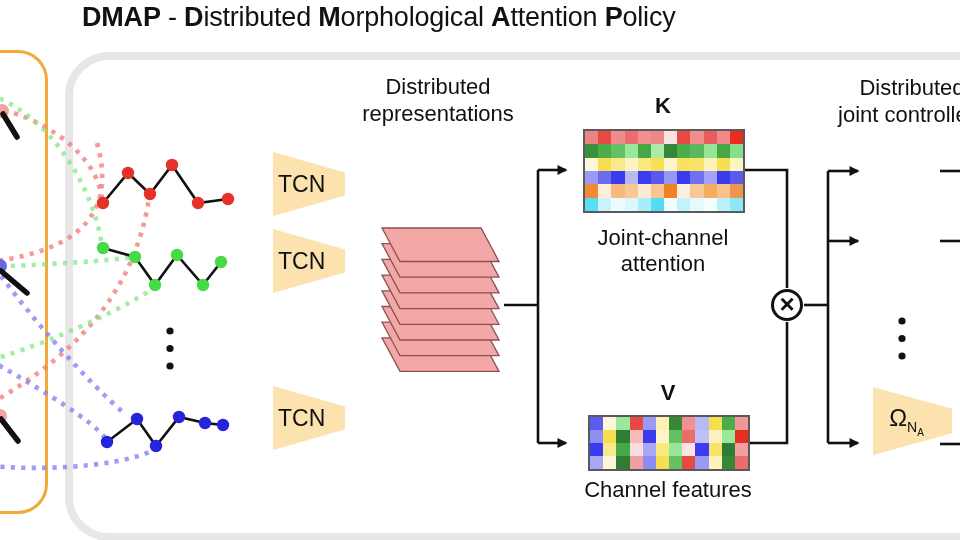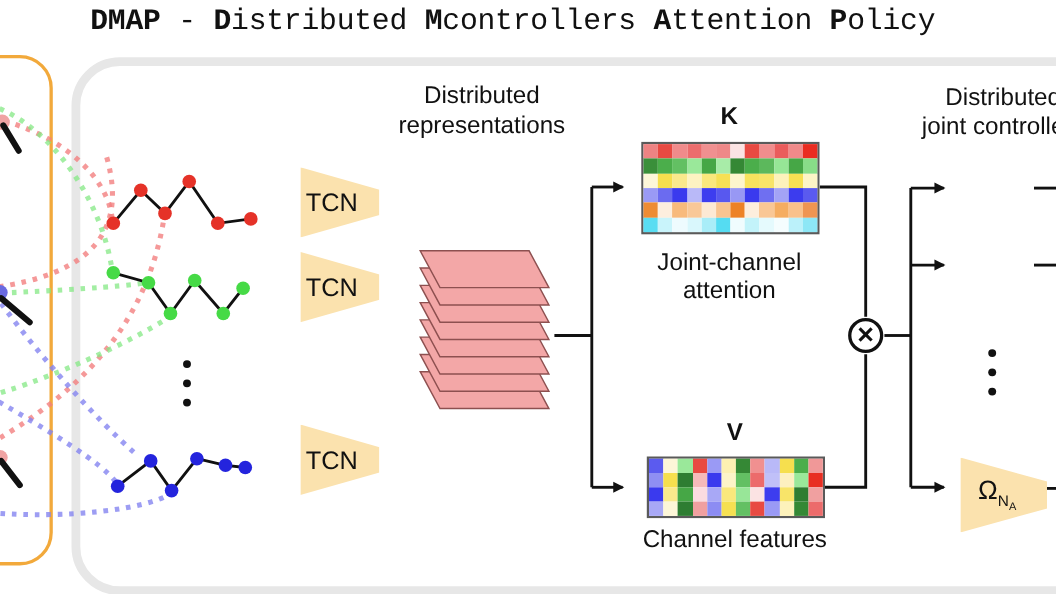--- a/index.html
+++ b/index.html
@@ -1,34 +1,34 @@
 <!DOCTYPE html>
 <html><head>
 <meta charset="utf-8">
 <style>
   html,body{margin:0;padding:0;background:#fff;}
   #canvas{position:relative;width:960px;height:540px;overflow:hidden;background:#fff;
           font-family:"Liberation Sans",sans-serif;color:#111;}
   .abs{position:absolute;}
   #title{left:82px;top:2px;font-size:27px;letter-spacing:-0.2px;white-space:nowrap;}
-  #title span{font-weight:400;font-family:Liberation Mono, monospace;} #title span.b{font-weight:700;}
+  #title span{font-weight:400;} #title span.b{font-weight:700;}
   .orange-box{left:-40px;top:50px;width:82px;height:458px;border:3px solid #f2a93b;border-radius:30px;background:transparent;}
   .main-panel{left:65px;top:52px;width:960px;height:473px;border:8px solid #e7e7e7;border-radius:44px;background:#fff;}
   svg#diagram-svg{position:absolute;left:0;top:0;pointer-events:none;}
   .heading{text-align:center;font-size:22px;line-height:26px;}
   .prop-heading{left:65px;top:63px;width:200px;}
   .prop-symbol{font-weight:700;font-size:20px;margin-top:3px;}
   .indep-heading{left:338px;top:73px;width:200px;line-height:27px;}
   .dist-heading{left:802px;top:74px;width:220px;line-height:27px;white-space:nowrap;}
   .trap{background:#fbe2ae;clip-path:polygon(0 0,100% 32%,100% 68%,0 100%);
         display:flex;align-items:center;}
   .tcn{left:273px;width:67px;height:64px;font-size:23px;padding-left:5px;}
   .tcn1{top:152px;} .tcn2{top:229px;} .tcn3{top:386px;}
   .omega{left:873px;width:67px;height:67px;font-size:24px;justify-content:center;padding-right:12px;}
-  .om1{top:138px;} .om2{top:207px;} .om3{top:416px;height:68px;}
+  .om1{top:138px;} .om2{top:207px;} .om3{top:387px;height:68px;}
   .omega sub{font-size:14px;} .omega sub sub{font-size:10px;}
   .mat-label{width:200px;text-align:center;font-weight:700;font-size:22px;}
   .k-label{left:563px;top:93px;} .v-label{left:568px;top:380px;}
   .matrix{display:grid;border:2px solid #5a5a5a;box-sizing:border-box;background:#fff;}
   .k-matrix{left:583px;top:129px;width:162px;height:84px;grid-template-columns:repeat(12,1fr);grid-template-rows:repeat(6,1fr);}
   .v-matrix{left:588px;top:415px;width:162px;height:56px;grid-template-columns:repeat(12,1fr);grid-template-rows:repeat(4,1fr);}
   .k-caption{left:563px;top:225px;width:200px;}
   .v-caption{left:568px;top:477px;width:200px;}
   .mult{left:771px;top:289px;width:32px;height:32px;box-sizing:border-box;border:3px solid #111;
         border-radius:50%;background:#fff;display:flex;align-items:center;justify-content:center;
@@ -131,21 +131,21 @@
       <path d="M 828,171 V 443"></path>
       <path d="M 828,171 H 858" marker-end="url(#arw)"></path>
       <path d="M 828,241 H 858" marker-end="url(#arw)"></path>
       <path d="M 828,443 H 858" marker-end="url(#arw)"></path>
       <path d="M 940,171 H 966"></path>
       <path d="M 940,241 H 966"></path>
       <path d="M 940,444 H 966"></path>
     </g>
   </svg>
 
-  <div class="abs" id="title"><span class="b">DMAP</span><span> - </span><span class="b">D</span><span>istributed </span><span class="b">M</span><span>controllers </span><span class="b">A</span><span>ttention </span><span class="b">P</span><span>olicy</span></div>
+  <div class="abs" id="title"><span class="b">DMAP</span><span> - </span><span class="b">D</span><span>istributed </span><span class="b">M</span><span>orphological </span><span class="b">A</span><span>ttention </span><span class="b">P</span><span>olicy</span></div>
 
 
   <div class="abs heading indep-heading">
     <div>Distributed</div>
     <div>representations</div>
   </div>
 
   <div class="abs heading dist-heading">
     <div>Distributed</div>
     <div>joint controllers</div>

